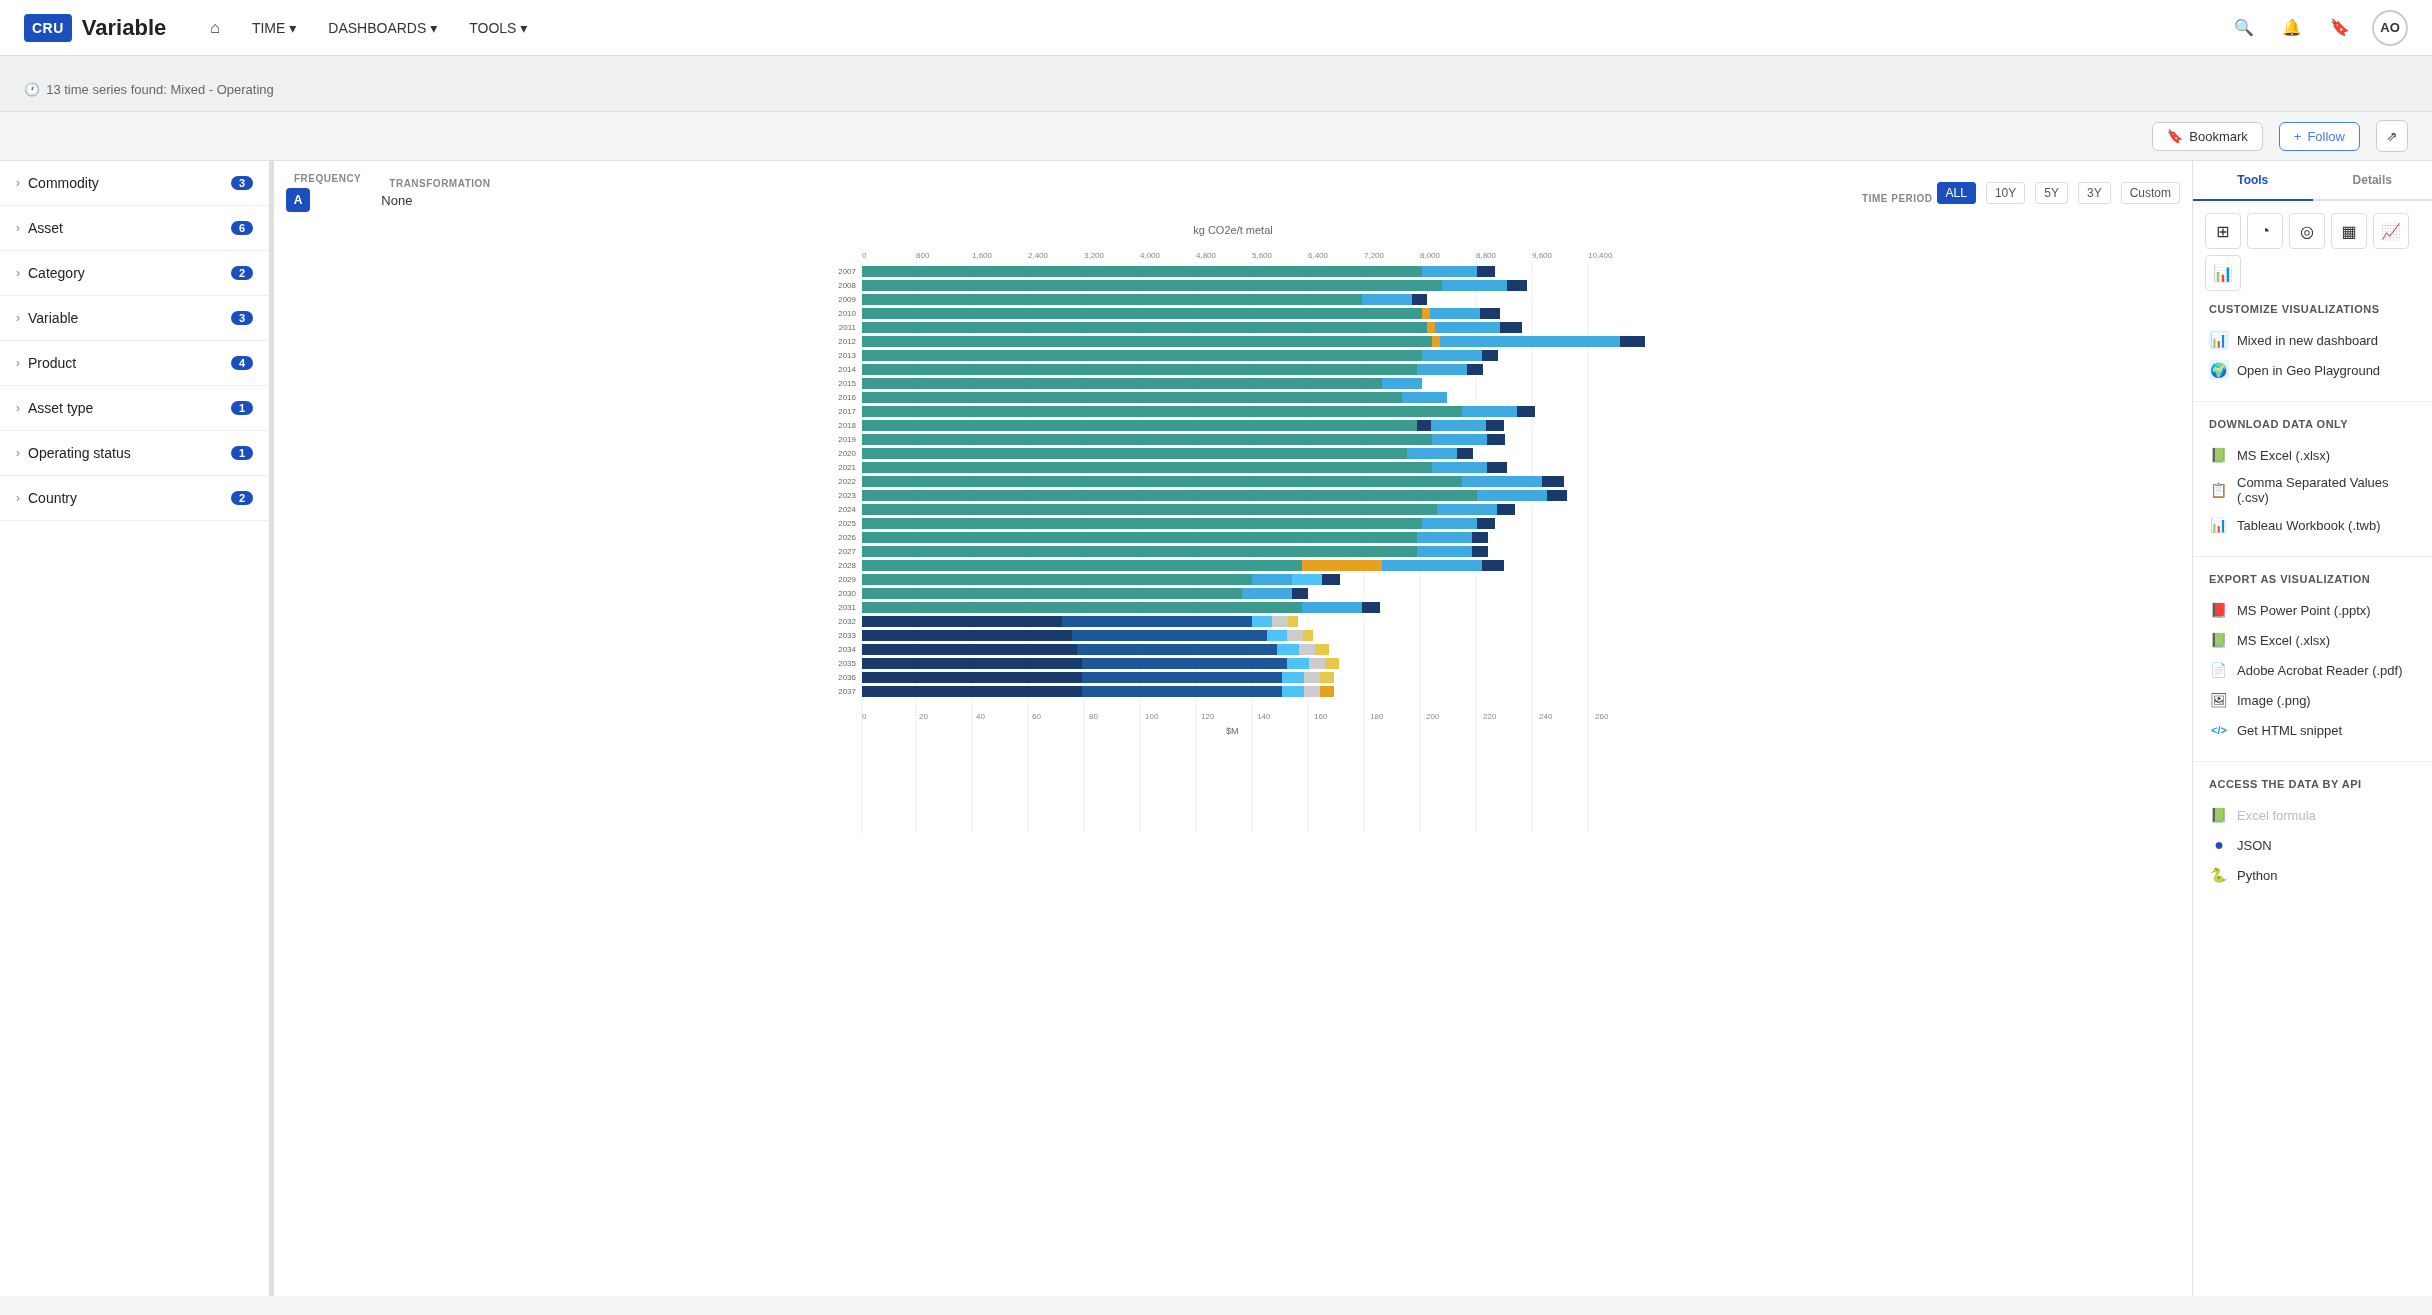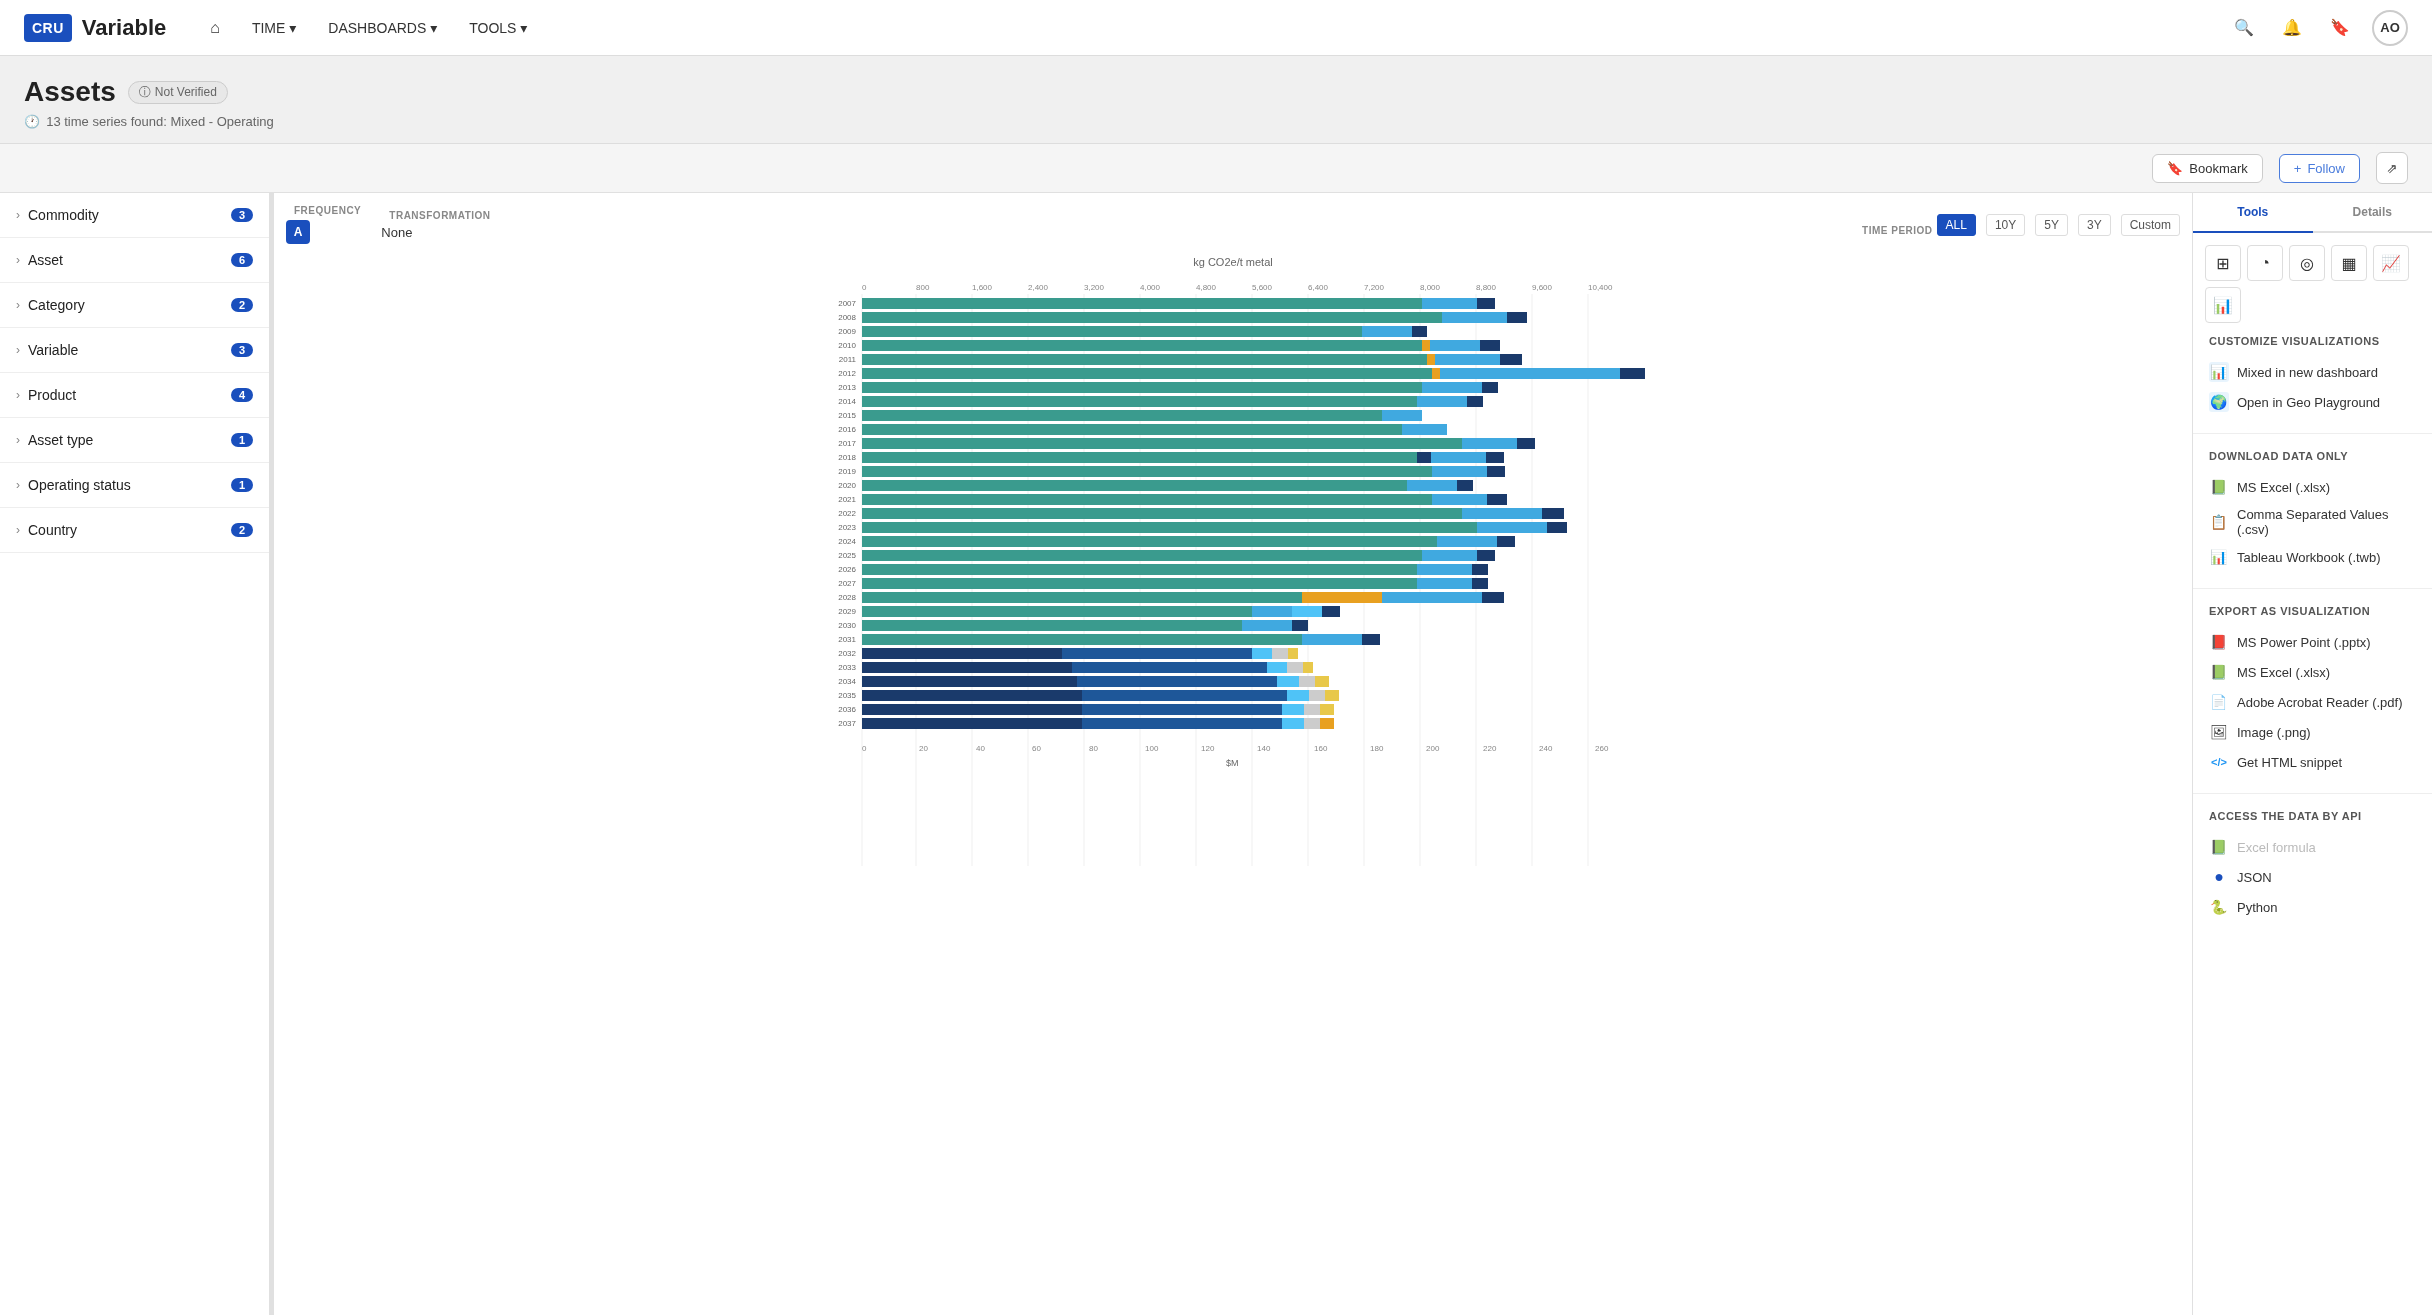--- a/index.html
+++ b/index.html
@@ -345,27 +345,20 @@
   </div>
   <div class="nav-icons">
     <div class="nav-icon-btn">🔍</div>
     <div class="nav-icon-btn">🔔</div>
     <div class="nav-icon-btn">🔖</div>
     <div class="avatar">AO</div>
   </div>
 </nav>
 
 <div class="page-header">
-  <div class="page-title-row">
-    <h1 class="page-title">Assets</h1>
-    <div class="badge-not-verified">
-      <span>ⓘ</span>
-      <span>Not Verified</span>
-    </div>
-  </div>
   <div class="page-subtitle">
     <span>🕐</span>
     <span>13 time series found: Mixed - Operating</span>
   </div>
 </div>
 
 <div class="action-bar">
   <div class="action-btn">
     <span>🔖</span>
     <span>Bookmark</span>

